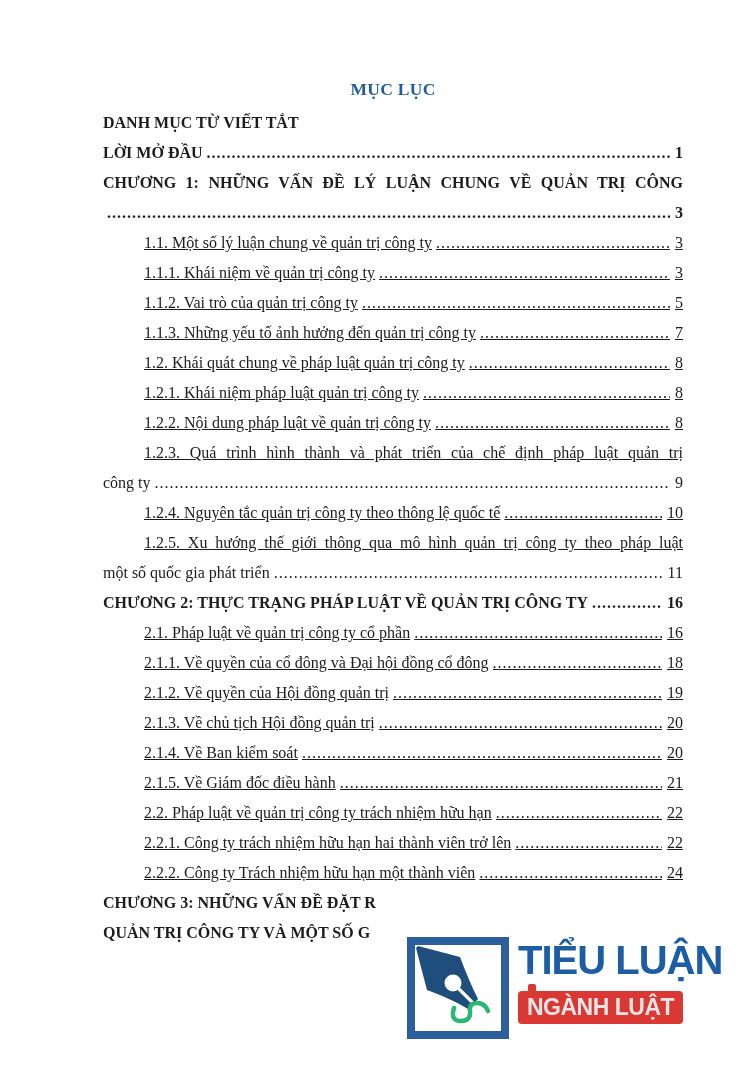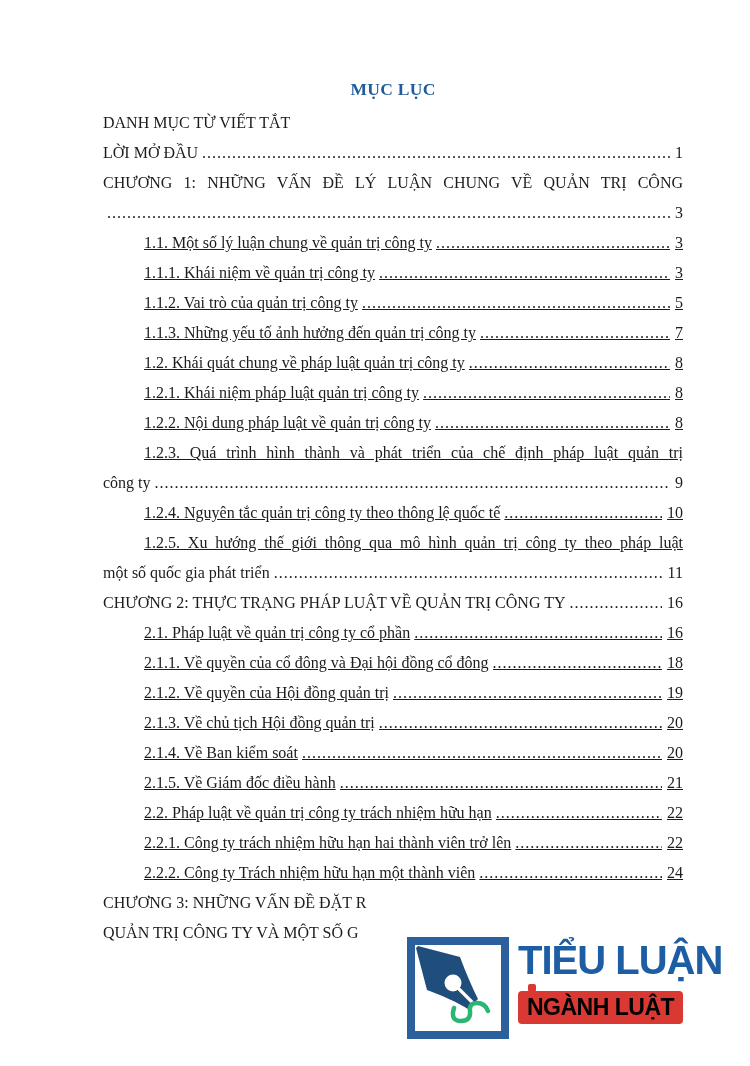--- a/index.html
+++ b/index.html
@@ -13,39 +13,39 @@
   }
   html,body{margin:0;padding:0;}
   body{background:#ffffff;width:750px;height:1066px;position:relative;overflow:hidden;
        font-family:"Liberation Serif","DejaVu Serif",serif;color:var(--text-black);}
   .page{position:absolute;inset:0;background:#fff;padding-left:19px;}
   .title{position:absolute;top:79px;left:103px;right:67px;margin:0;
          text-align:center;font-size:17.5px;font-weight:bold;color:var(--heading-blue);
          letter-spacing:.3px;}
   .toc{position:absolute;top:108px;left:103px;right:67px;}
   .row{display:flex;align-items:baseline;height:30px;line-height:30px;font-size:16px;}
-  .row.bold{font-weight:normal;}
+  .row.bold{font-weight:bold;}
   .row.indent{padding-left:41px;text-decoration:underline;}
   .row.justify{display:block;text-align:justify;text-align-last:justify;overflow:hidden;white-space:normal;}
   .txt{white-space:nowrap;}
   .justify .txt{white-space:normal;}
   .dots{flex:1 1 auto;overflow:hidden;white-space:nowrap;margin:0 2px 0 4px;letter-spacing:1px;}
   .dots::after{content:"..........................................................................................................................................................................................................";}
   .pg{margin-left:3px;text-align:right;}
   
   .logo{position:absolute;left:407px;top:931px;width:336px;height:112px;background:#fff;
         display:flex;align-items:flex-start;z-index:5;}
   .logo-box{width:86px;height:86px;border:8px solid var(--pen-border);background:#fff;
             margin-top:6px;flex:0 0 auto;}
   .logo-box svg{display:block;width:86px;height:86px;}
   .logo-right{flex:1;margin-left:9px;display:flex;flex-direction:column;align-items:flex-start;}
   .logo-title{font-family:"Liberation Sans","DejaVu Sans",sans-serif;font-weight:bold;
               font-size:40px;line-height:50px;padding-top:4px;color:var(--logo-blue);
               letter-spacing:-1px;white-space:nowrap;}
-  .logo-badge{position:relative;margin-top:6px;background:var(--badge-red);color:#000000;
+  .logo-badge{position:relative;margin-top:6px;background:var(--badge-red);color:#e5e5e5;
               font-family:"Liberation Sans","DejaVu Sans",sans-serif;font-weight:bold;
               font-size:23px;line-height:30px;padding:1px 9px 2px;border-radius:4px;
               letter-spacing:-.5px;white-space:nowrap;}
   .badge-mark{position:absolute;left:10px;top:-7px;width:8px;height:8px;
               background:var(--badge-red);border-radius:2px;}
 </style>
 </head>
 <body>
 
 <div class="page">

